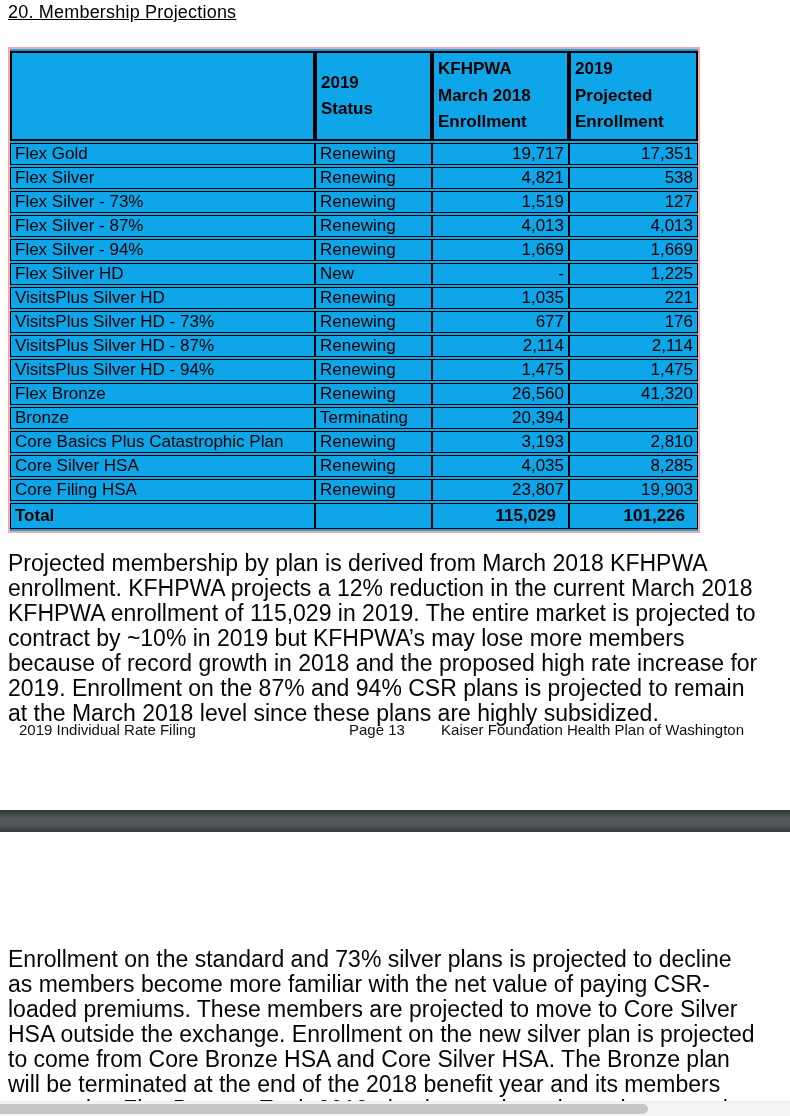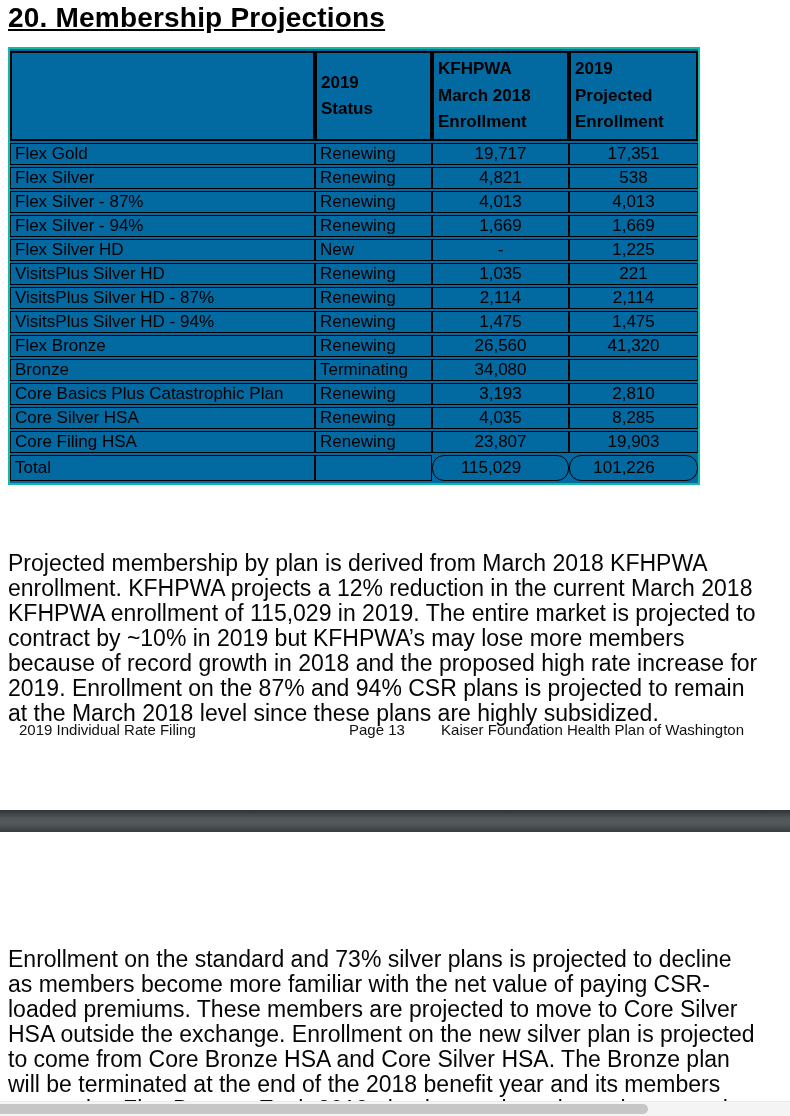--- a/index.html
+++ b/index.html
@@ -10,34 +10,34 @@
     background: #ffffff;
     overflow: hidden;
     font-family: "Liberation Sans", sans-serif;
     color: #000;
   }
   .page-title {
     position: absolute;
     left: 8px;
     top: 2px;
     margin: 0;
-    font-size: 28px;
-    font-weight: bold;
+    font-size: 18px;
+    font-weight: normal;
     text-decoration: underline;
     letter-spacing: 0.2px;
   }
   
   .membership-table {
     position: absolute;
     left: 8px;
     top: 47px;
     border-collapse: separate;
     border-spacing: 0 2px;
-    border: 2px solid #14b8a6;
-    background: #0369a1;
+    border: 2px solid #fca5a5;
+    background: #0ea5e9;
     table-layout: fixed;
     width: 688px;
   }
   .membership-table th {
     border: 2px solid #000;
     font-size: 17px;
     font-weight: bold;
     height: 86px;
     padding: 0 4px;
     white-space: pre-line;
@@ -48,23 +48,23 @@
   .membership-table th.c-status { text-align: left; }
   .membership-table td {
     border: 1px solid #000;
     font-size: 17px;
     height: 20px;
     padding: 0 4px;
     white-space: nowrap;
     overflow: hidden;
     vertical-align: middle;
   }
-  .membership-table td.num { text-align: center; }
-  .membership-table tr.total-row td { font-weight: normal; height: 24px; }
-  .membership-table tr.total-row td.num { padding-right: 23px; border-radius: 12px; }
+  .membership-table td.num { text-align: right; }
+  .membership-table tr.total-row td { font-weight: bold; height: 24px; }
+  .membership-table tr.total-row td.num { padding-right: 12px; }
   
   .body-text {
     position: absolute;
     left: 8px;
     width: 752px;
     margin: 0;
     font-size: 23px;
     line-height: 25px;
     color: #060606;
   }
@@ -149,20 +149,26 @@
       <td class="num">17,351</td>
     </tr>
 
     <tr>
       <td class="plan">Flex Silver</td>
       <td class="status">Renewing</td>
       <td class="num">4,821</td>
       <td class="num">538</td>
     </tr>
 
+    <tr>
+      <td class="plan">Flex Silver - 73%</td>
+      <td class="status">Renewing</td>
+      <td class="num">1,519</td>
+      <td class="num">127</td>
+    </tr>
 
     <tr>
       <td class="plan">Flex Silver - 87%</td>
       <td class="status">Renewing</td>
       <td class="num">4,013</td>
       <td class="num">4,013</td>
     </tr>
 
     <tr>
       <td class="plan">Flex Silver - 94%</td>
@@ -178,20 +184,26 @@
       <td class="num">1,225</td>
     </tr>
 
     <tr>
       <td class="plan">VisitsPlus Silver HD</td>
       <td class="status">Renewing</td>
       <td class="num">1,035</td>
       <td class="num">221</td>
     </tr>
 
+    <tr>
+      <td class="plan">VisitsPlus Silver HD - 73%</td>
+      <td class="status">Renewing</td>
+      <td class="num">677</td>
+      <td class="num">176</td>
+    </tr>
 
     <tr>
       <td class="plan">VisitsPlus Silver HD - 87%</td>
       <td class="status">Renewing</td>
       <td class="num">2,114</td>
       <td class="num">2,114</td>
     </tr>
 
     <tr>
       <td class="plan">VisitsPlus Silver HD - 94%</td>
@@ -203,21 +215,21 @@
     <tr>
       <td class="plan">Flex Bronze</td>
       <td class="status">Renewing</td>
       <td class="num">26,560</td>
       <td class="num">41,320</td>
     </tr>
 
     <tr>
       <td class="plan">Bronze</td>
       <td class="status">Terminating</td>
-      <td class="num">34,080</td>
+      <td class="num">20,394</td>
       <td class="num"></td>
     </tr>
 
     <tr>
       <td class="plan">Core Basics Plus Catastrophic Plan</td>
       <td class="status">Renewing</td>
       <td class="num">3,193</td>
       <td class="num">2,810</td>
     </tr>
 

